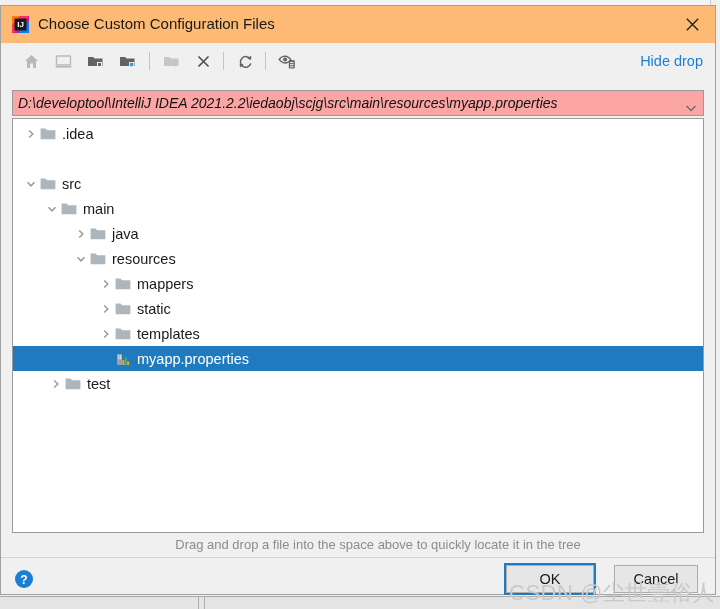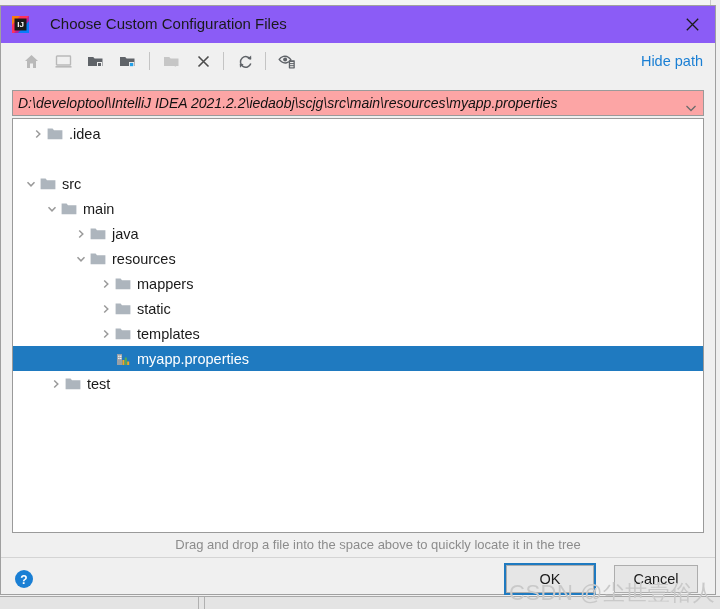--- a/index.html
+++ b/index.html
@@ -49,34 +49,33 @@
     height: 590px;
     background: #f0f0f0;
     border: 1px solid #a0a0a0;
     box-sizing: border-box;
   }
 
   
   #titlebar {
     position: relative;
     height: 37px;
-    background: #8b5cf6;
+    background: #fdba74;
   }
   #app-icon {
     position: absolute;
     left: 11px; top: 10px;
     width: 17px; height: 17px;
   }
   #title-text {
     position: absolute;
     left: 37px; top: 9px;
     font-size: 15px;
     color: #1a1a1a;
     white-space: nowrap;
-    margin-left: 12px;
   }
   #close-btn {
     position: absolute;
     right: 0; top: 0;
     width: 46px; height: 37px;
     display: flex;
     align-items: center;
     justify-content: center;
     cursor: pointer;
   }
@@ -332,34 +331,34 @@
       <svg width="18" height="18" viewBox="0 0 18 18">
         <path d="M1.2 7.4 C3.2 4.2 7.4 3.2 10.4 5.3 C11.6 6.1 12.4 7 12.9 7.8 C11 11 6.6 11.9 3.6 9.8 C2.5 9 1.7 8.2 1.2 7.4 Z" fill="none" stroke="#5f6368" stroke-width="1.4"></path>
         <circle cx="7.1" cy="7.4" r="2" fill="#5f6368"></circle>
         <rect x="10.8" y="8.2" width="6" height="8.2" rx="0.6" fill="#5f6368"></rect>
         <rect x="12.1" y="10" width="3.4" height="1.1" fill="#f0f0f0"></rect>
         <rect x="12.1" y="12.1" width="3.4" height="1.1" fill="#f0f0f0"></rect>
         <rect x="12.1" y="14.2" width="3.4" height="1.1" fill="#f0f0f0"></rect>
       </svg>
     </div>
 
-    <div id="hide-path-link">Hide path</div>
+    <div id="hide-path-link">Hide drop</div>
   </div>
 
   <div id="path-combo">
     <div id="path-value" title="Path">D:\developtool\IntelliJ IDEA 2021.2.2\iedaobj\scjg\src\main\resources\myapp.properties</div>
     <div id="path-arrow">
       <svg width="12" height="10" viewBox="0 0 12 10">
         <path d="M1.5 3 L6 7.5 L10.5 3" fill="none" stroke="#6b6b6b" stroke-width="1.3"></path>
       </svg>
     </div>
   </div>
 
   <div id="tree-panel">
-      <div class="tree-row" style="top: 2px; padding-left: 17px;">
+      <div class="tree-row" style="top: 2px; padding-left: 10px;">
         <span class="twisty">
           <svg width="12" height="12" viewBox="0 0 12 12">
             <path d="M4.2 2.5 L7.8 6 L4.2 9.5" fill="none" stroke="#9a9a9a" stroke-width="1.5"></path>
           </svg>
         </span>
         <span class="node-icon">
           <svg width="16" height="14" viewBox="0 0 16 14">
             <path d="M0.6 1.6 L5.6 1.6 L7 3.3 L15.4 3.3 L15.4 12.2 L0.6 12.2 Z" fill="#adb5bd"></path>
           </svg>
         </span>

